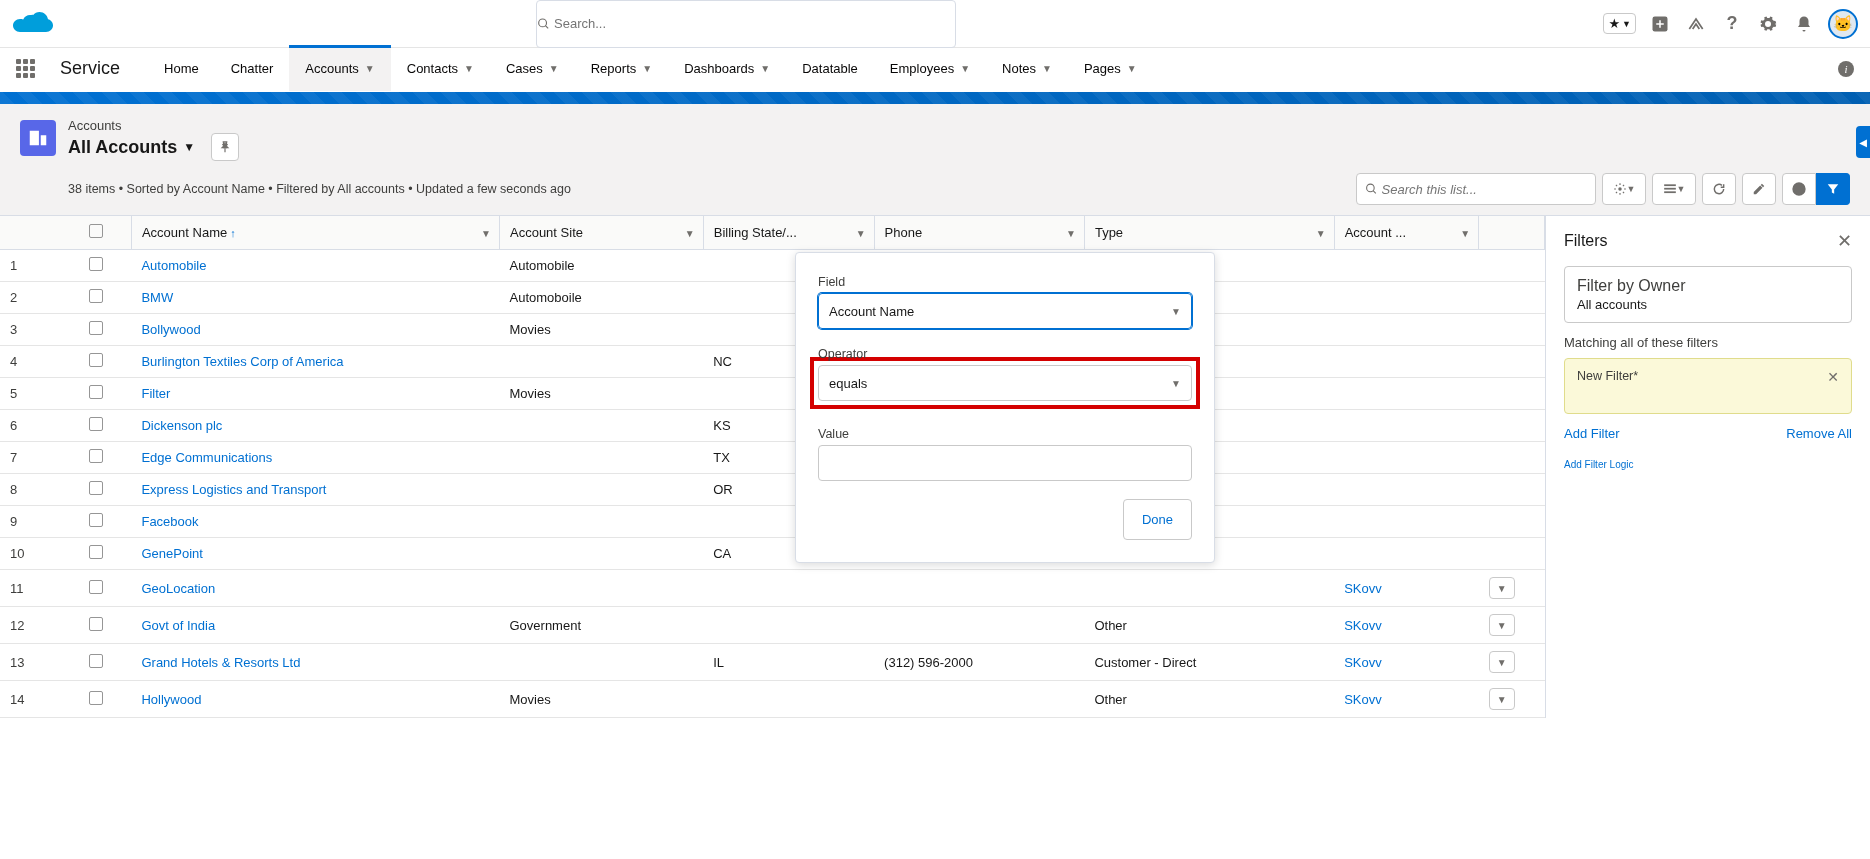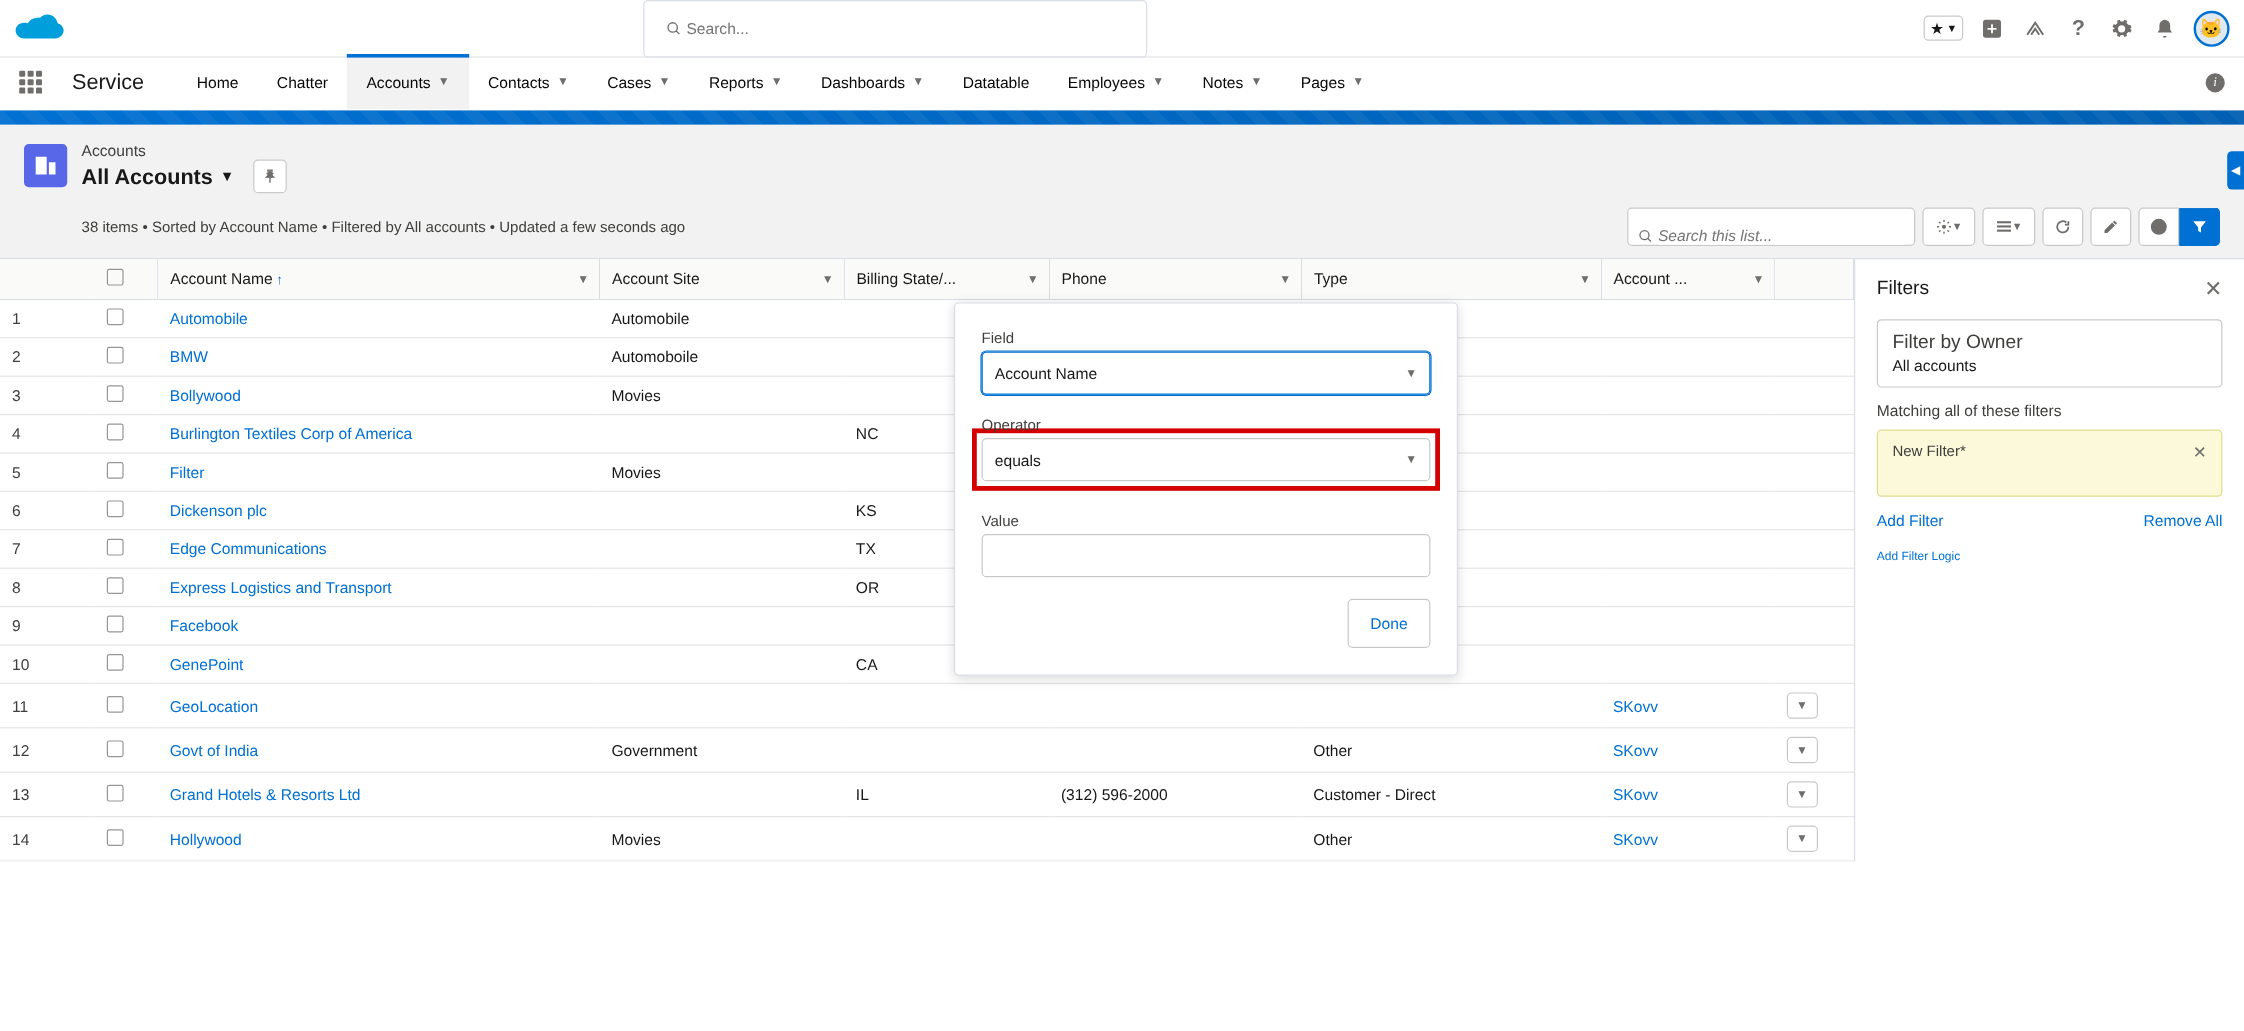--- a/index.html
+++ b/index.html
@@ -2,21 +2,21 @@
 <html><head>
 <meta charset="utf-8">
 <style>
 * { box-sizing: border-box; margin: 0; padding: 0; }
 body { font-family: -apple-system, BlinkMacSystemFont, "Segoe UI", Arial, sans-serif; font-size: 13px; color: #181818; background: #fff; overflow: hidden; }
 
 
 .global-header { display: flex; align-items: center; height: 48px; padding: 0 12px; background: #fff; border-bottom: 1px solid #e5e5e5; }
 .logo { width: 44px; height: 30px; margin-right: 480px; }
 .cloud { fill: #009edb; }
-.search-box { display: flex; align-items: center; width: 420px; height: 48px; border: 1px solid #d8dde6; border-radius: 4px; padding: 0 18px; color: #706e6b; }
+.search-box { display: flex; align-items: center; width: 420px; height: 48px; border: 1px solid #d8dde6; border-radius: 4px; padding: 0 0; color: #706e6b; }
 .search-box input { border: none; outline: none; width: 100%; font-size: 13px; background: transparent; }
 .header-actions { margin-left: auto; display: flex; align-items: center; gap: 12px; }
 .header-icon { width: 24px; height: 24px; display: inline-flex; align-items: center; justify-content: center; color: #706e6b; cursor: pointer; }
 .fav-box { border: 1px solid #c9c9c9; border-radius: 4px; padding: 2px 4px; display: flex; align-items: center; gap: 2px; }
 .avatar { width: 30px; height: 30px; border-radius: 50%; background: #e0e8f0; border: 2px solid #0070d2; display: flex; align-items: center; justify-content: center; font-size: 16px; }
 
 
 .nav-bar { display: flex; align-items: center; height: 44px; padding: 0 16px; border-bottom: 3px solid transparent; position: relative; }
 .app-launcher { width: 20px; height: 20px; margin-right: 24px; display: grid; grid-template-columns: repeat(3,5px); grid-template-rows: repeat(3,5px); gap: 2px; cursor: pointer; }
 .app-launcher span { background: #706e6b; border-radius: 1px; }
@@ -42,21 +42,21 @@
 .view-name { font-size: 18px; font-weight: 700; display: flex; align-items: center; gap: 6px; cursor: pointer; }
 .pin-btn { width: 28px; height: 28px; border: 1px solid #c9c9c9; border-radius: 4px; background: #fff; display: inline-flex; align-items: center; justify-content: center; margin-left: 10px; cursor: pointer; color: #706e6b; }
 .ph-actions { margin-left: auto; display: flex; gap: 0; }
 .btn { border: 1px solid #c9c9c9; background: #fff; padding: 6px 14px; cursor: pointer; font-size: 13px; color: #0070d2; height: 32px; display: flex; align-items: center; }
 .btn:first-child { border-radius: 4px 0 0 4px; }
 .btn + .btn { border-left: 0; }
 .btn:last-child { border-radius: 0 4px 4px 0; }
 .ph-bottom { display: flex; align-items: center; margin-top: 12px; }
 .meta { font-size: 12.5px; color: #3e3e3c; margin-left: 48px; }
 .tools { margin-left: auto; display: flex; gap: 6px; align-items: center; }
-.list-search { display: flex; align-items: flex-end; width: 240px; height: 32px; border: 1px solid #c9c9c9; border-radius: 4px; background: #fff; padding: 0 8px; }
+.list-search { display: flex; align-items: center; width: 240px; height: 32px; border: 1px solid #c9c9c9; border-radius: 4px; background: #fff; padding: 0 8px; }
 .list-search input { border: none; outline: none; width: 100%; font-size: 13px; font-style: italic; color: #706e6b; }
 .icon-btn { width: 34px; height: 32px; border: 1px solid #c9c9c9; border-radius: 4px; background: #fff; display: inline-flex; align-items: center; justify-content: center; cursor: pointer; color: #706e6b; }
 .icon-btn.wide { width: 44px; }
 .icon-btn.active { background: #0070d2; color: #fff; border-color: #0070d2; }
 .tool-group { display: flex; }
 .tool-group .icon-btn:first-child { border-radius: 4px 0 0 4px; }
 .tool-group .icon-btn:last-child { border-radius: 0 4px 4px 0; border-left: 0; }
 
 
 .main-area { display: flex; }

